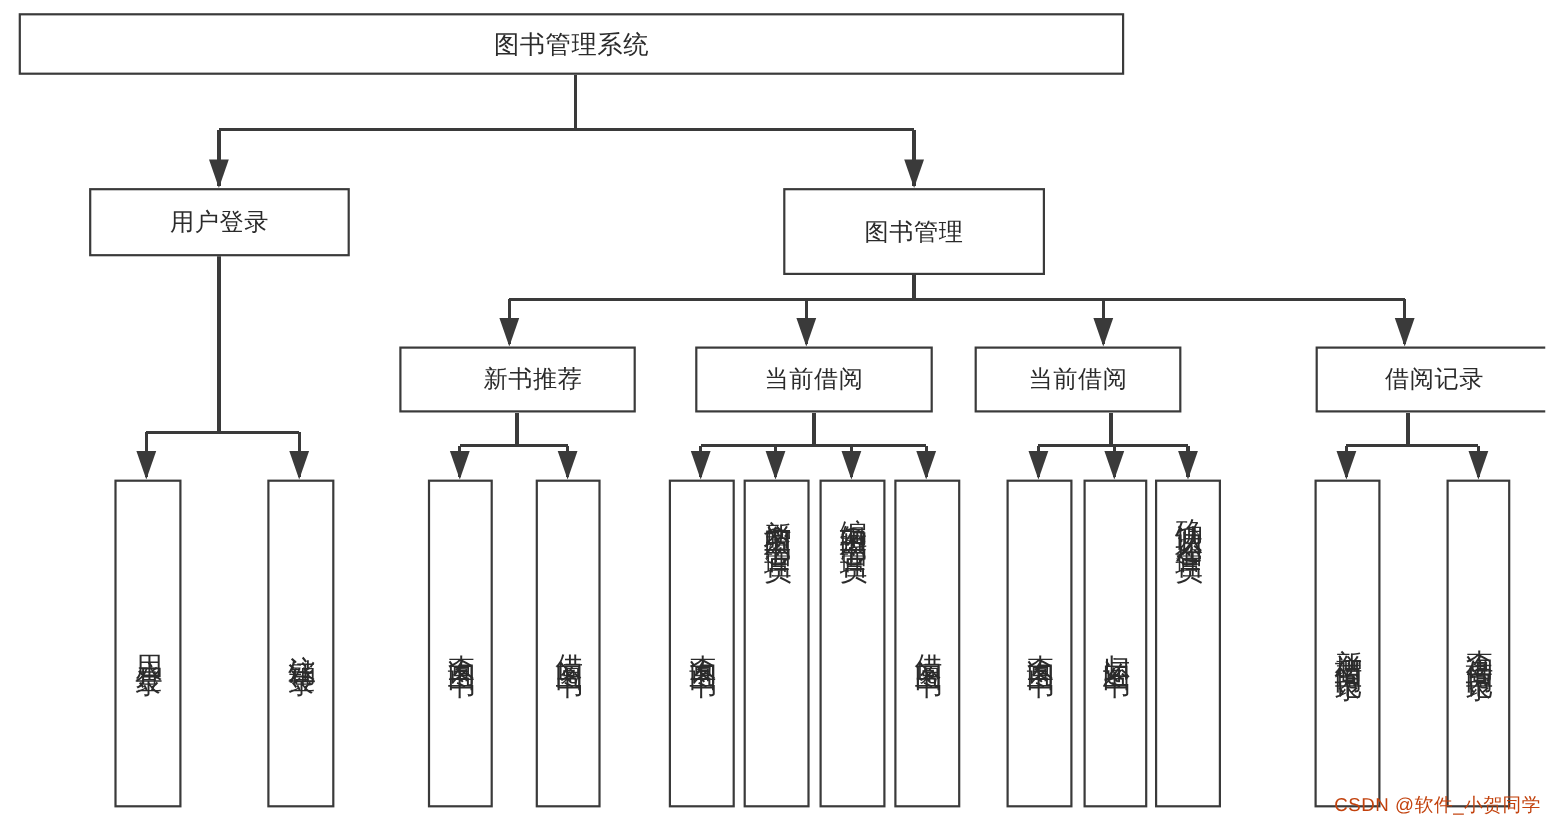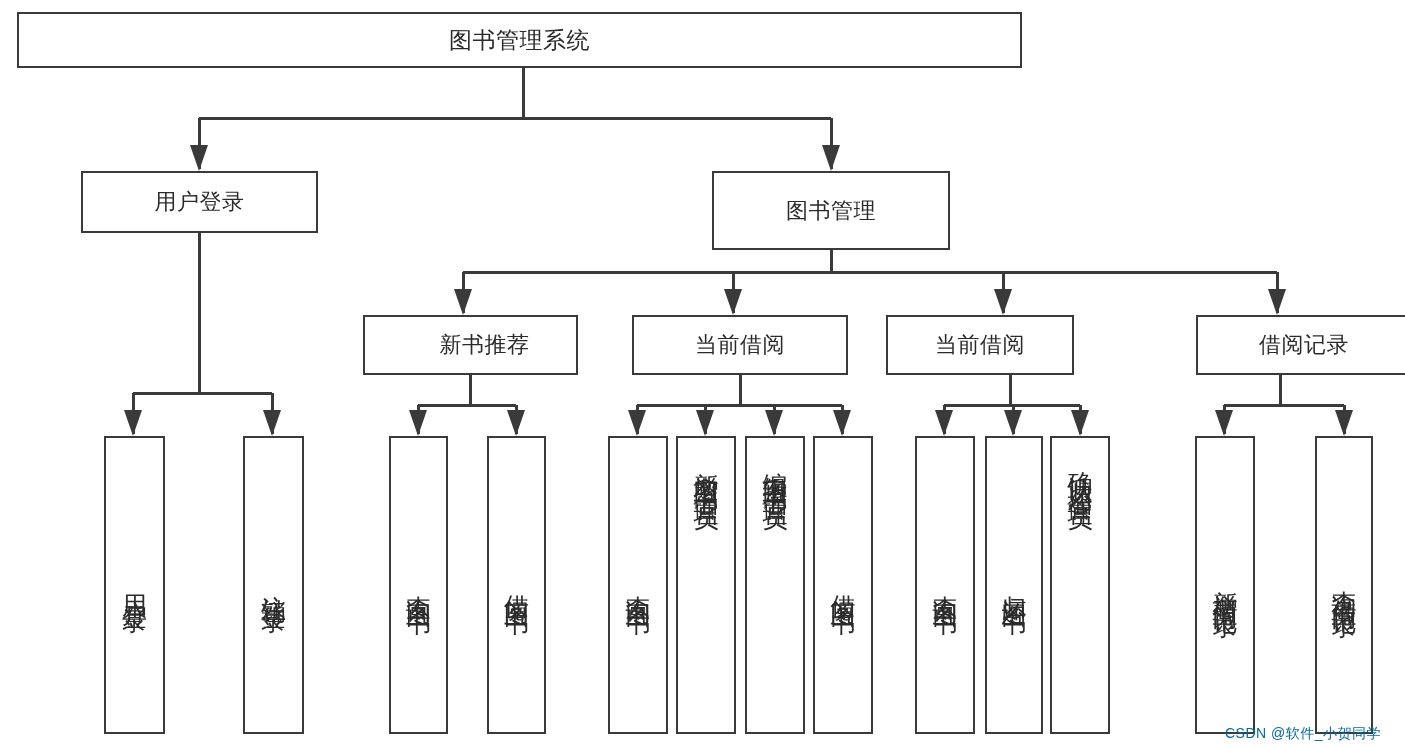--- a/index.html
+++ b/index.html
@@ -60,24 +60,24 @@
     text-align:left;
   }
   
   .node.vert.center{
     align-items:center;
     padding-top:0;
   }
   
   #watermark{
     position:absolute;
-    right:24px;
+    right:4px;
     bottom:4px;
-    font-size:14px;
-    color:#0369a1;
+    font-size:17px;
+    color:#c2410c;
     letter-spacing:.5px;
     white-space:nowrap;
     user-select:none;
   }
 </style>
 </head>
 <body>
 
 <div id="canvas">
 

